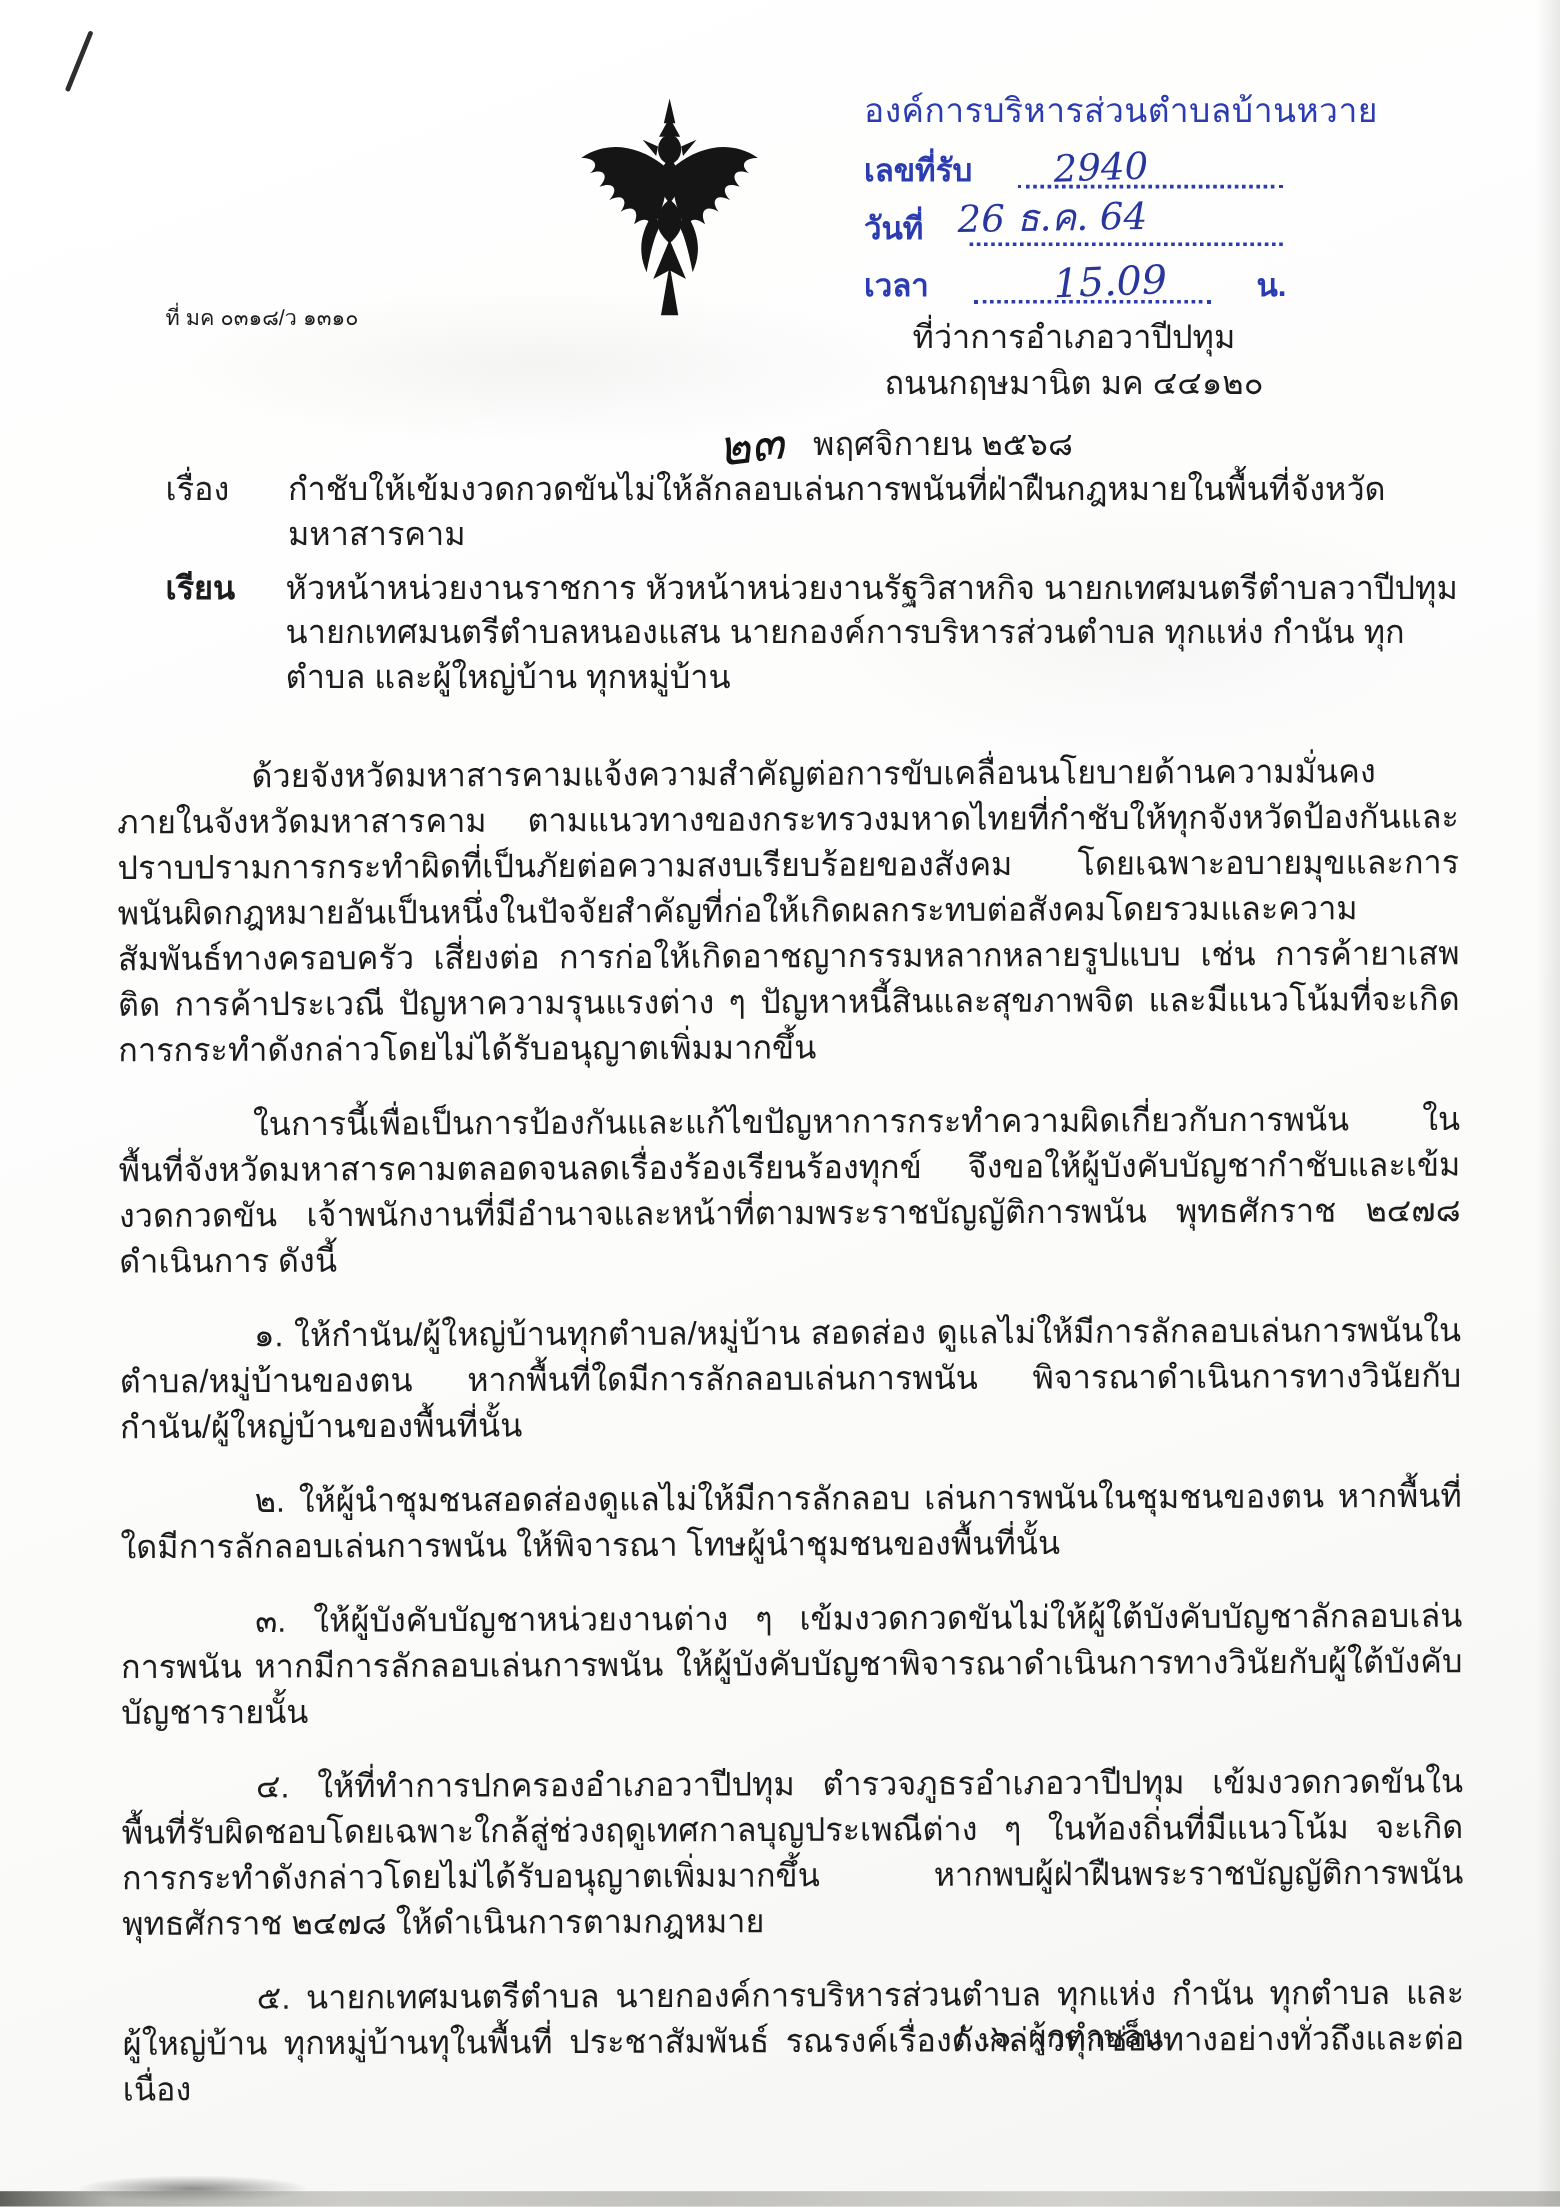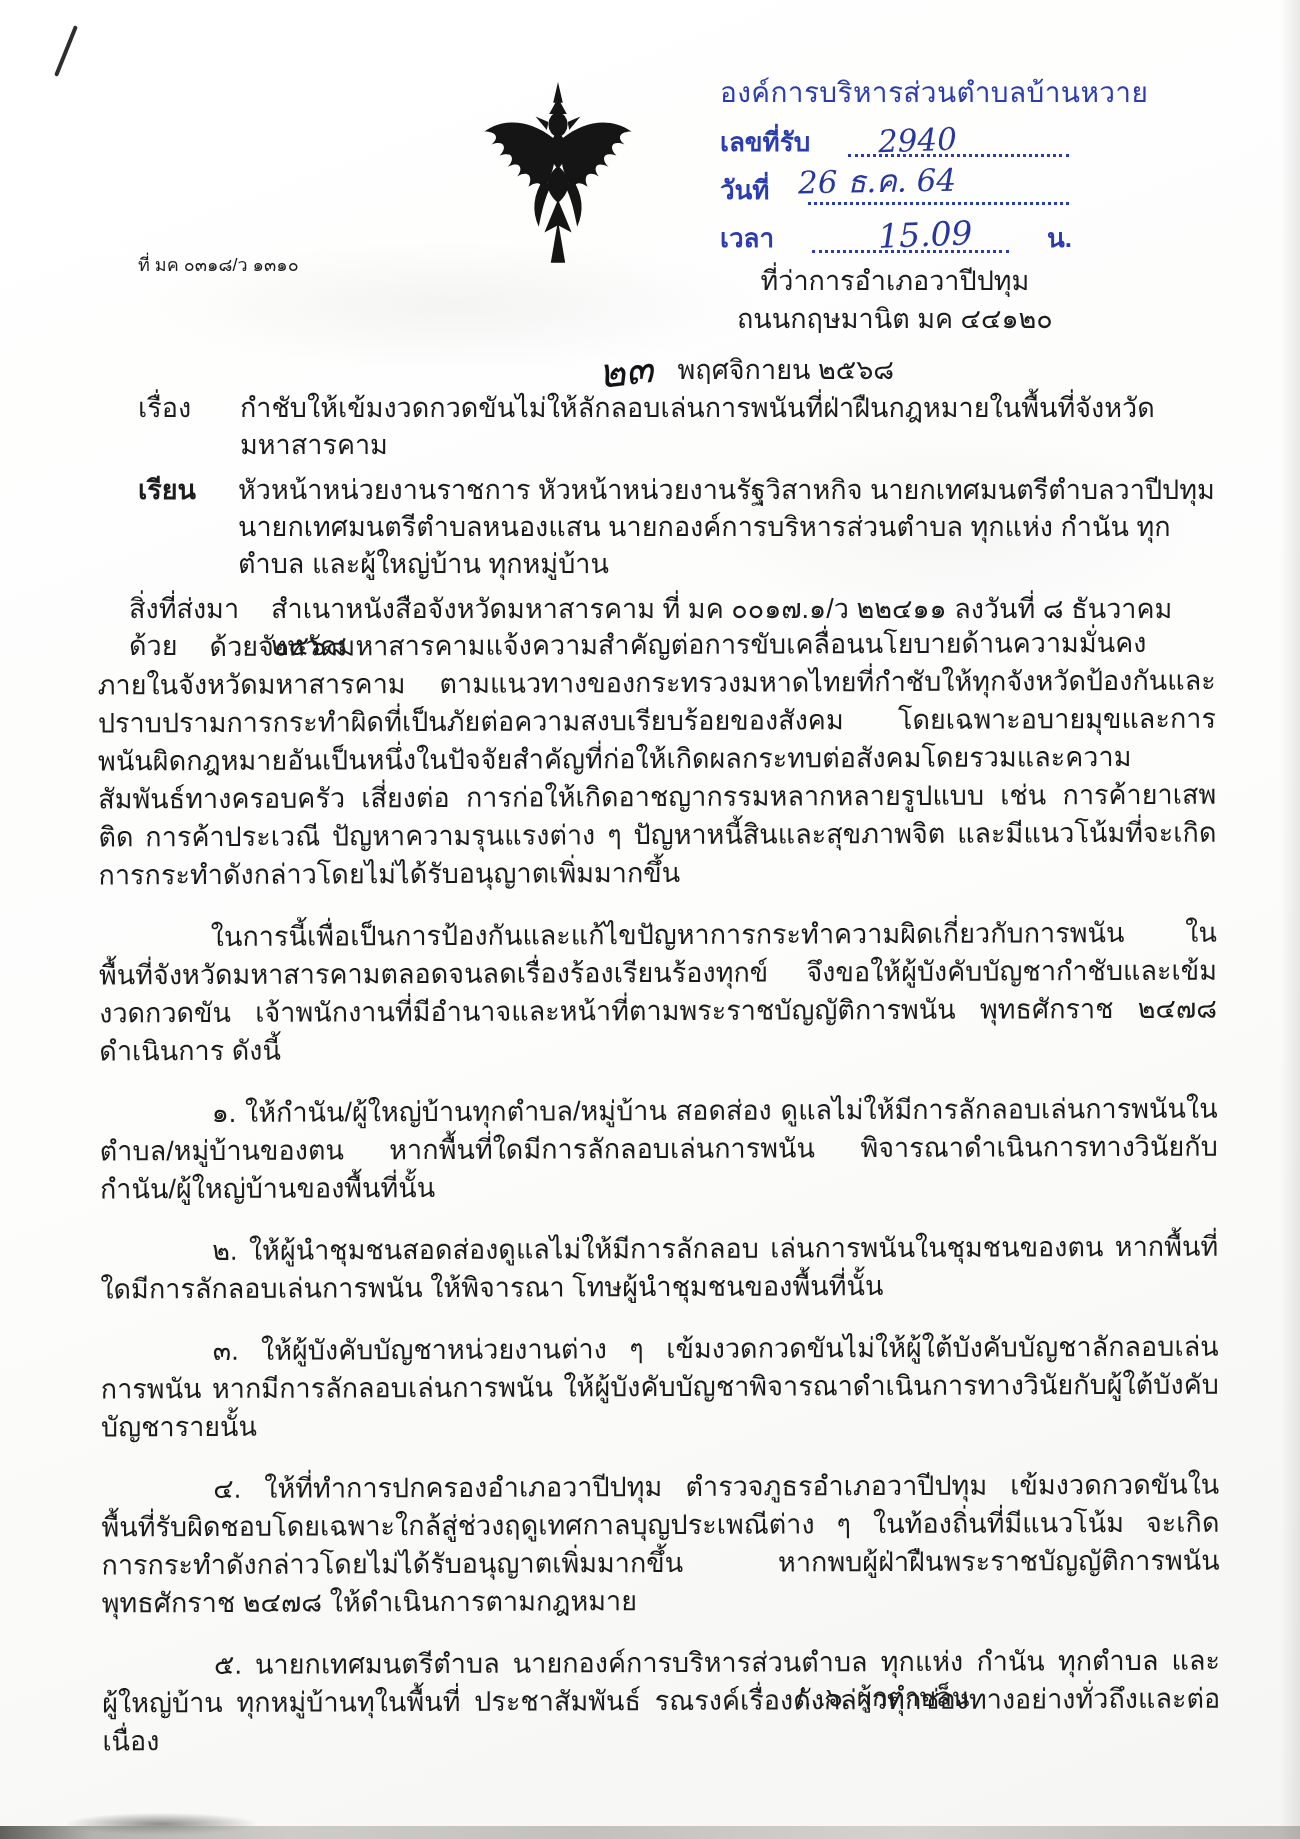--- a/index.html
+++ b/index.html
@@ -138,24 +138,20 @@
 
   <div class="meta">
     <div class="meta-row">
       <span class="meta-label w-subject">เรื่อง</span>
       <span class="meta-text">กำชับให้เข้มงวดกวดขันไม่ให้ลักลอบเล่นการพนันที่ฝ่าฝืนกฎหมายในพื้นที่จังหวัดมหาสารคาม</span>
     </div>
     <div class="meta-row">
       <span class="meta-label w-to">เรียน</span>
       <span class="meta-text">หัวหน้าหน่วยงานราชการ หัวหน้าหน่วยงานรัฐวิสาหกิจ นายกเทศมนตรีตำบลวาปีปทุม นายกเทศมนตรีตำบลหนองแสน นายกองค์การบริหารส่วนตำบล ทุกแห่ง  กำนัน ทุกตำบล และผู้ใหญ่บ้าน ทุกหมู่บ้าน</span>
     </div>
-    <div class="meta-row row-enc">
-      <span class="meta-label w-enc">สิ่งที่ส่งมาด้วย</span>
-      <span class="meta-text">สำเนาหนังสือจังหวัดมหาสารคาม ที่ มค ๐๐๑๗.๑/ว ๒๒๔๑๑ ลงวันที่ ๘ ธันวาคม ๒๕๖๘</span>
-    </div>
   </div>
 
   <div class="body">
     <p>ด้วยจังหวัดมหาสารคามแจ้งความสำคัญต่อการขับเคลื่อนนโยบายด้านความมั่นคงภายในจังหวัดมหาสารคาม ตามแนวทางของกระทรวงมหาดไทยที่กำชับให้ทุกจังหวัดป้องกันและปราบปรามการกระทำผิดที่เป็นภัยต่อความสงบเรียบร้อยของสังคม โดยเฉพาะอบายมุขและการพนันผิดกฎหมายอันเป็นหนึ่งในปัจจัยสำคัญที่ก่อให้เกิดผลกระทบต่อสังคมโดยรวมและความสัมพันธ์ทางครอบครัว เสี่ยงต่อ การก่อให้เกิดอาชญากรรมหลากหลายรูปแบบ เช่น การค้ายาเสพติด การค้าประเวณี ปัญหาความรุนแรงต่าง ๆ ปัญหาหนี้สินและสุขภาพจิต และมีแนวโน้มที่จะเกิดการกระทำดังกล่าวโดยไม่ได้รับอนุญาตเพิ่มมากขึ้น</p>
     <p>ในการนี้เพื่อเป็นการป้องกันและแก้ไขปัญหาการกระทำความผิดเกี่ยวกับการพนัน ในพื้นที่จังหวัดมหาสารคามตลอดจนลดเรื่องร้องเรียนร้องทุกข์ จึงขอให้ผู้บังคับบัญชากำชับและเข้มงวดกวดขัน เจ้าพนักงานที่มีอำนาจและหน้าที่ตามพระราชบัญญัติการพนัน พุทธศักราช ๒๔๗๘ ดำเนินการ ดังนี้</p>
     <p>๑. ให้กำนัน/ผู้ใหญ่บ้านทุกตำบล/หมู่บ้าน สอดส่อง ดูแลไม่ให้มีการลักลอบเล่นการพนันในตำบล/หมู่บ้านของตน หากพื้นที่ใดมีการลักลอบเล่นการพนัน พิจารณาดำเนินการทางวินัยกับกำนัน/ผู้ใหญ่บ้านของพื้นที่นั้น</p>
     <p>๒. ให้ผู้นำชุมชนสอดส่องดูแลไม่ให้มีการลักลอบ เล่นการพนันในชุมชนของตน หากพื้นที่ใดมีการลักลอบเล่นการพนัน ให้พิจารณา โทษผู้นำชุมชนของพื้นที่นั้น</p>
     <p>๓. ให้ผู้บังคับบัญชาหน่วยงานต่าง ๆ เข้มงวดกวดขันไม่ให้ผู้ใต้บังคับบัญชาลักลอบเล่นการพนัน หากมีการลักลอบเล่นการพนัน ให้ผู้บังคับบัญชาพิจารณาดำเนินการทางวินัยกับผู้ใต้บังคับบัญชารายนั้น</p>
     <p>๔. ให้ที่ทำการปกครองอำเภอวาปีปทุม ตำรวจภูธรอำเภอวาปีปทุม เข้มงวดกวดขันในพื้นที่รับผิดชอบโดยเฉพาะใกล้สู่ช่วงฤดูเทศกาลบุญประเพณีต่าง ๆ ในท้องถิ่นที่มีแนวโน้ม จะเกิดการกระทำดังกล่าวโดยไม่ได้รับอนุญาตเพิ่มมากขึ้น หากพบผู้ฝ่าฝืนพระราชบัญญัติการพนัน พุทธศักราช ๒๔๗๘ ให้ดำเนินการตามกฎหมาย</p>
     <p>๕. นายกเทศมนตรีตำบล นายกองค์การบริหารส่วนตำบล ทุกแห่ง กำนัน ทุกตำบล และผู้ใหญ่บ้าน ทุกหมู่บ้านทุในพื้นที่ ประชาสัมพันธ์ รณรงค์เรื่องดังกล่าวทุกช่องทางอย่างทั่วถึงและต่อเนื่อง</p>

